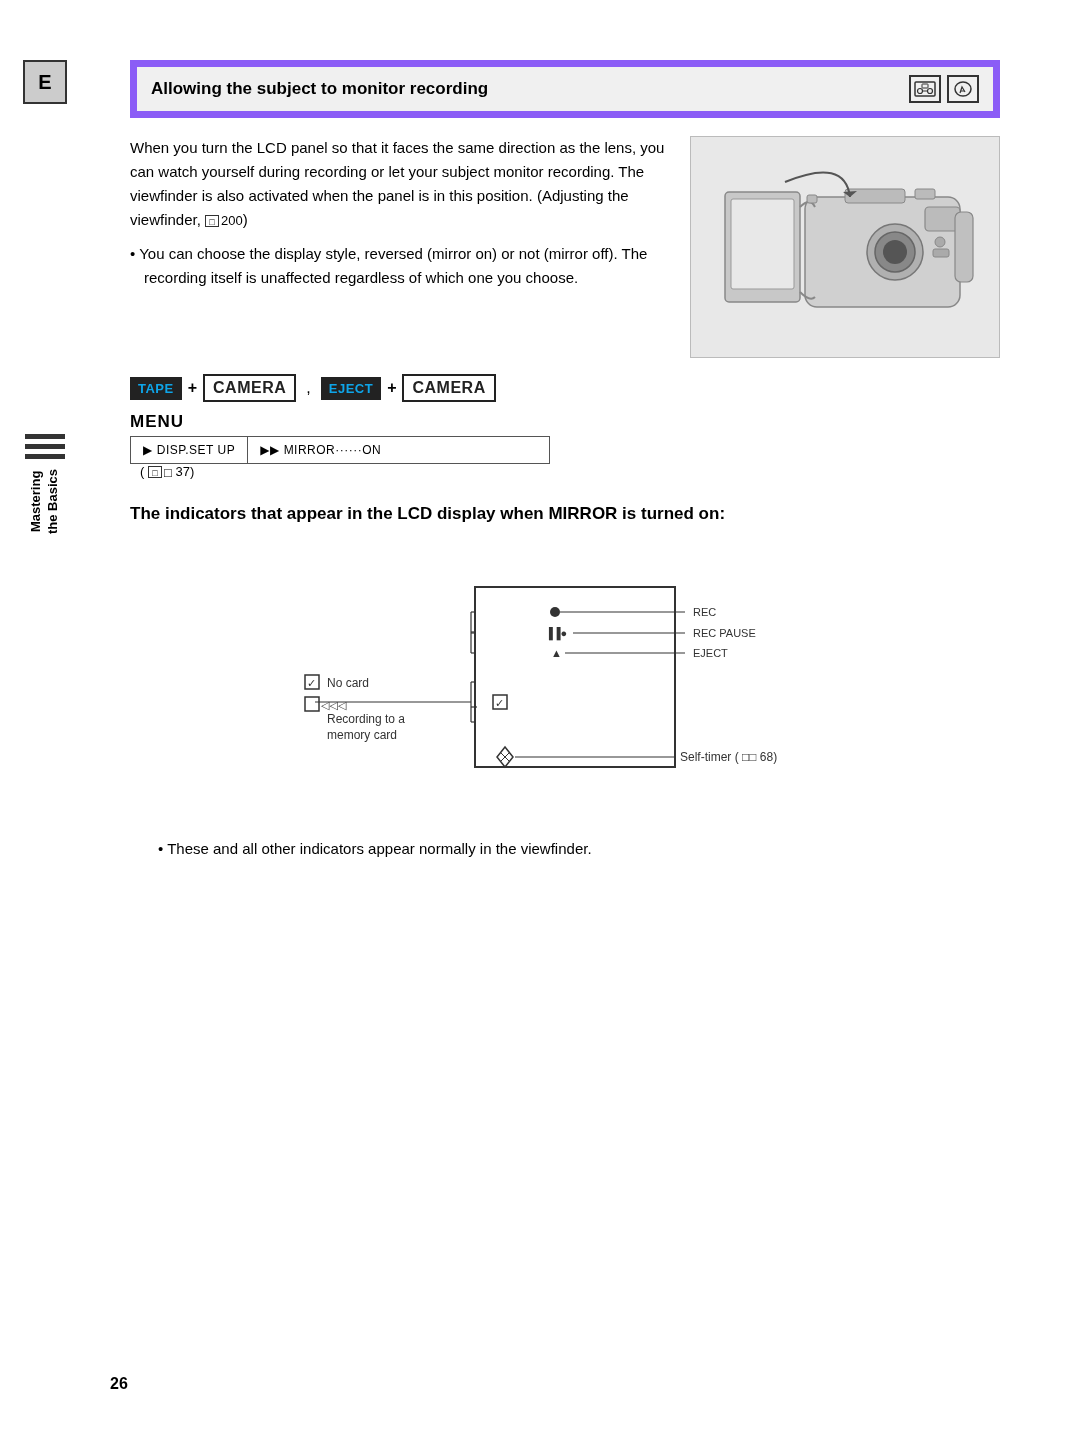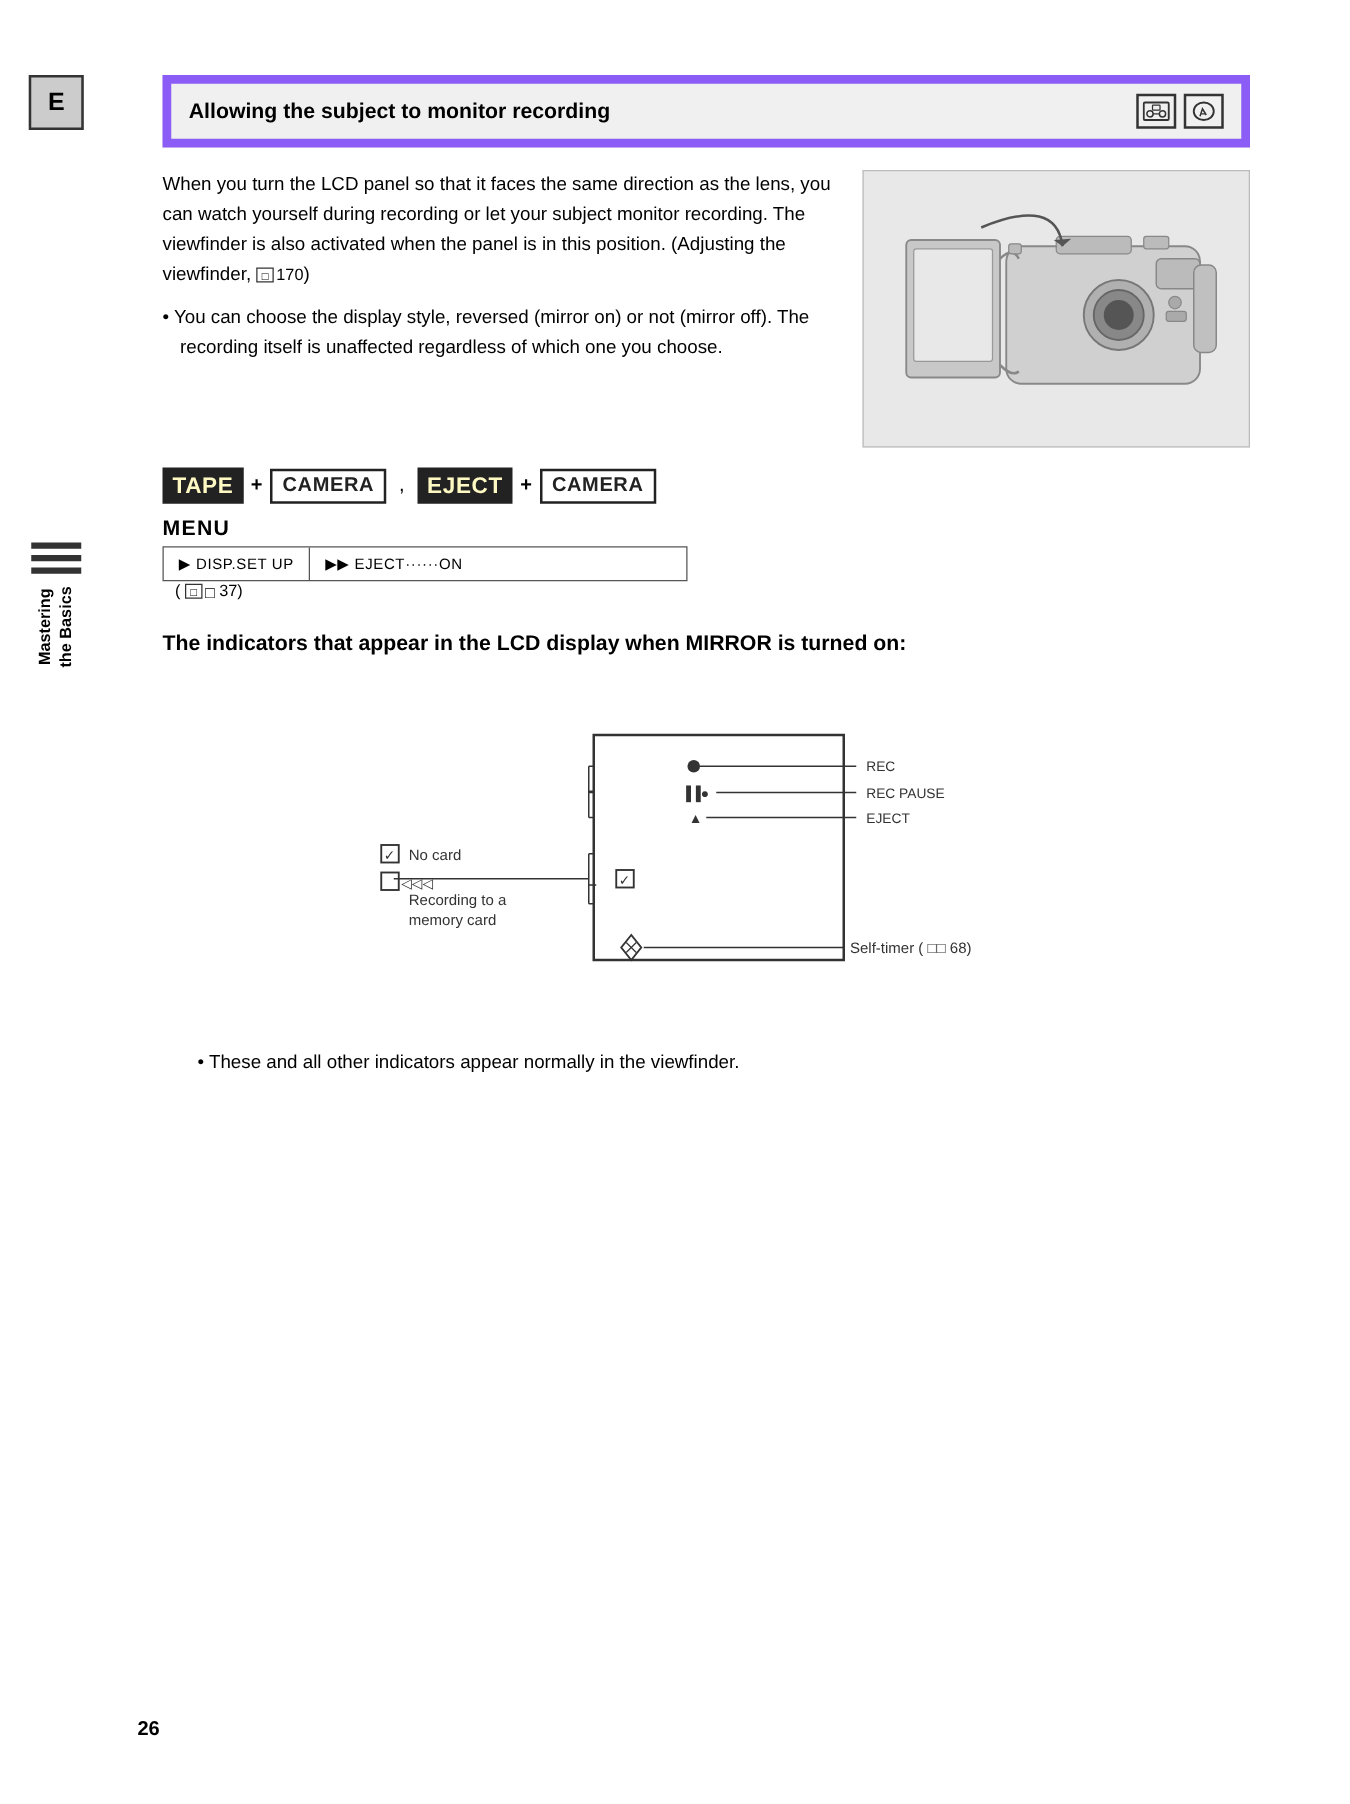--- a/index.html
+++ b/index.html
@@ -130,23 +130,23 @@
     
     .controls-row {
       display: flex;
       align-items: center;
       gap: 6px;
       margin: 16px 0 10px 0;
       flex-wrap: wrap;
     }
     .badge-black {
       background: #222;
-      color: #fef9c3;
-      font-weight: bold;
-      font-size: 18px;
+      color: #0ea5e9;
+      font-weight: bold;
+      font-size: 13px;
       padding: 4px 8px;
       letter-spacing: 0.5px;
     }
     .badge-outlined {
       border: 2px solid #222;
       background: #fff;
       color: #222;
       font-weight: bold;
       font-size: 16px;
       padding: 3px 8px;
@@ -304,21 +304,21 @@
         </div>
       </div>
     </div>
 
     <div class="content-row">
       <div class="content-text">
         <p>
           <span>When you turn the LCD panel so that it faces the same direction as the lens, you can watch yourself during recording or let your subject monitor recording. The viewfinder is also activated when the panel is in this position. (Adjusting the viewfinder,</span>
           <span> <span class="ref-box">
                 <span class="book-icon">□</span>
-                <span>170</span>
+                <span>200</span>
               </span>)</span>
         </p>
         <p class="bullet">
           • <span>You can choose the display style, reversed (mirror on) or not (mirror off). The recording itself is unaffected regardless of which one you choose.</span>
         </p>
       </div>
       <div class="content-image">
 
         <svg width="300" height="220" viewBox="0 0 300 220">
 
@@ -365,21 +365,21 @@
     <div class="menu-section">
       <div class="menu-label">MENU</div>
       <div style="display:flex; align-items:center; gap:10px;">
         <div class="menu-row">
           <div class="menu-cell">
             <span class="menu-arrow">▶</span>
             <span>DISP.SET UP</span>
           </div>
           <div class="menu-cell">
             <span class="menu-arrow">▶▶</span>
-            <span>EJECT······ON</span>
+            <span>MIRROR······ON</span>
           </div>
         </div>
       </div>
       <div class="menu-ref">
         ( <span class="ref-box"><span class="book-icon">□</span>□</span> 37)
       </div>
     </div>
 
 
     <div class="large-heading">The indicators that appear in the LCD display when MIRROR is turned on:</div>

